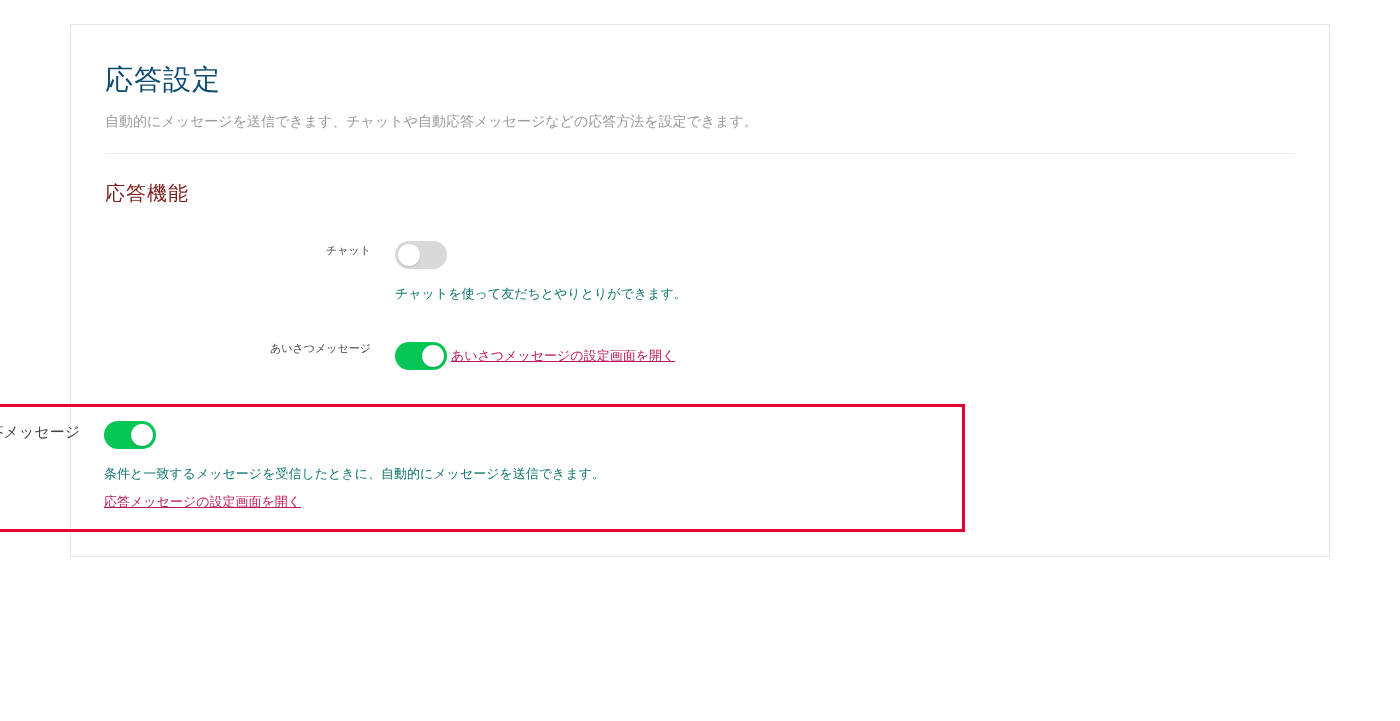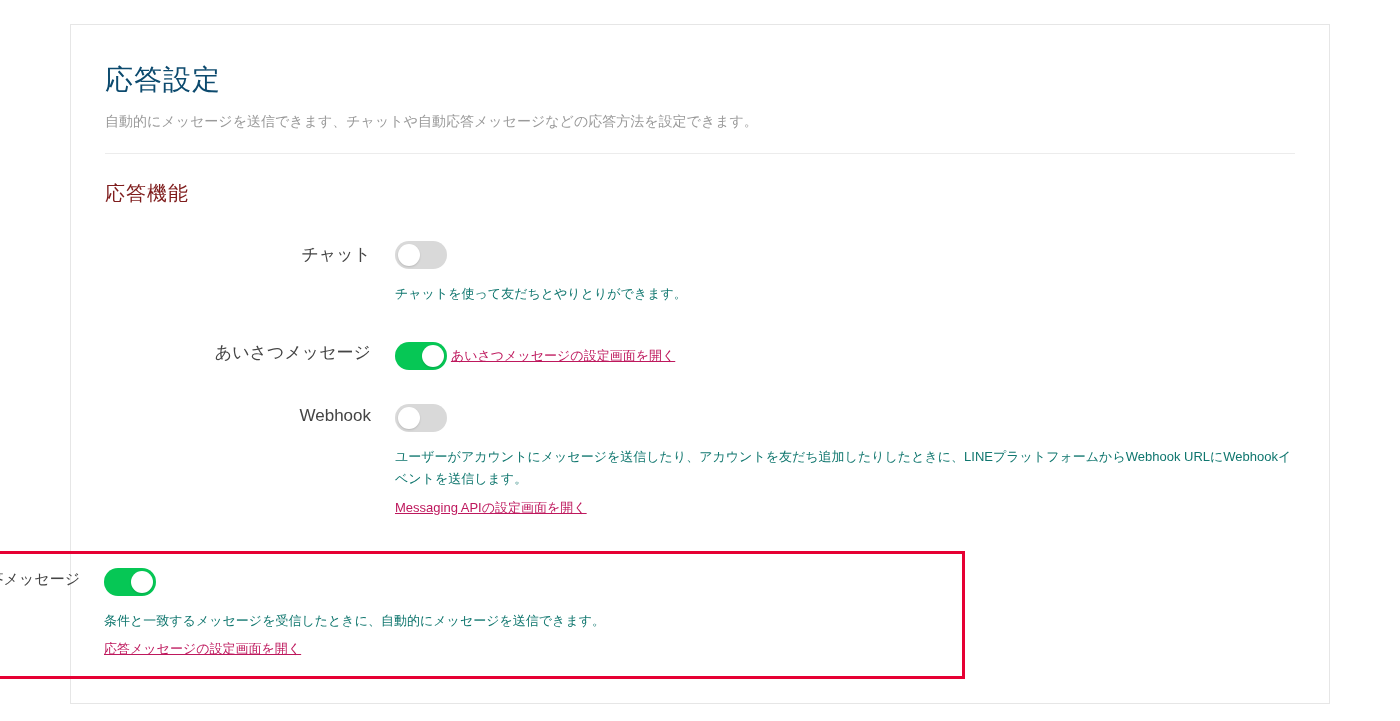--- a/index.html
+++ b/index.html
@@ -42,21 +42,21 @@
   .row {
     display: flex;
     align-items: flex-start;
     margin-bottom: 34px;
   }
   .row-label {
     width: 290px;
     flex: 0 0 290px;
     text-align: right;
     padding-right: 24px;
-    font-size: 17px;
+    font-size: 11px;
     color: #444;
     padding-top: 2px;
   }
   .row-body {
     flex: 1;
   }
   .toggle {
     width: 52px;
     height: 28px;
     border-radius: 14px;
@@ -131,28 +131,20 @@
   </div>
 
   <div class="row">
     <div class="row-label">あいさつメッセージ</div>
     <div class="row-body">
       <div class="toggle on"><div class="toggle-knob"></div></div>
       <a class="row-link">あいさつメッセージの設定画面を開く</a>
     </div>
   </div>
 
-  <div class="row">
-    <div class="row-label">Webhook</div>
-    <div class="row-body">
-      <div class="toggle off"><div class="toggle-knob"></div></div>
-      <div class="row-desc">ユーザーがアカウントにメッセージを送信したり、アカウントを友だち追加したりしたときに、LINEプラットフォームからWebhook URLにWebhookイベントを送信します。</div>
-      <a class="row-link">Messaging APIの設定画面を開く</a>
-    </div>
-  </div>
 
   <div class="highlight-box">
     <div class="highlight-row">
       <div class="highlight-label">応答メッセージ</div>
       <div class="highlight-body">
         <div class="toggle on"><div class="toggle-knob"></div></div>
         <div class="row-desc">条件と一致するメッセージを受信したときに、自動的にメッセージを送信できます。</div>
         <a class="row-link">応答メッセージの設定画面を開く</a>
       </div>
     </div>

